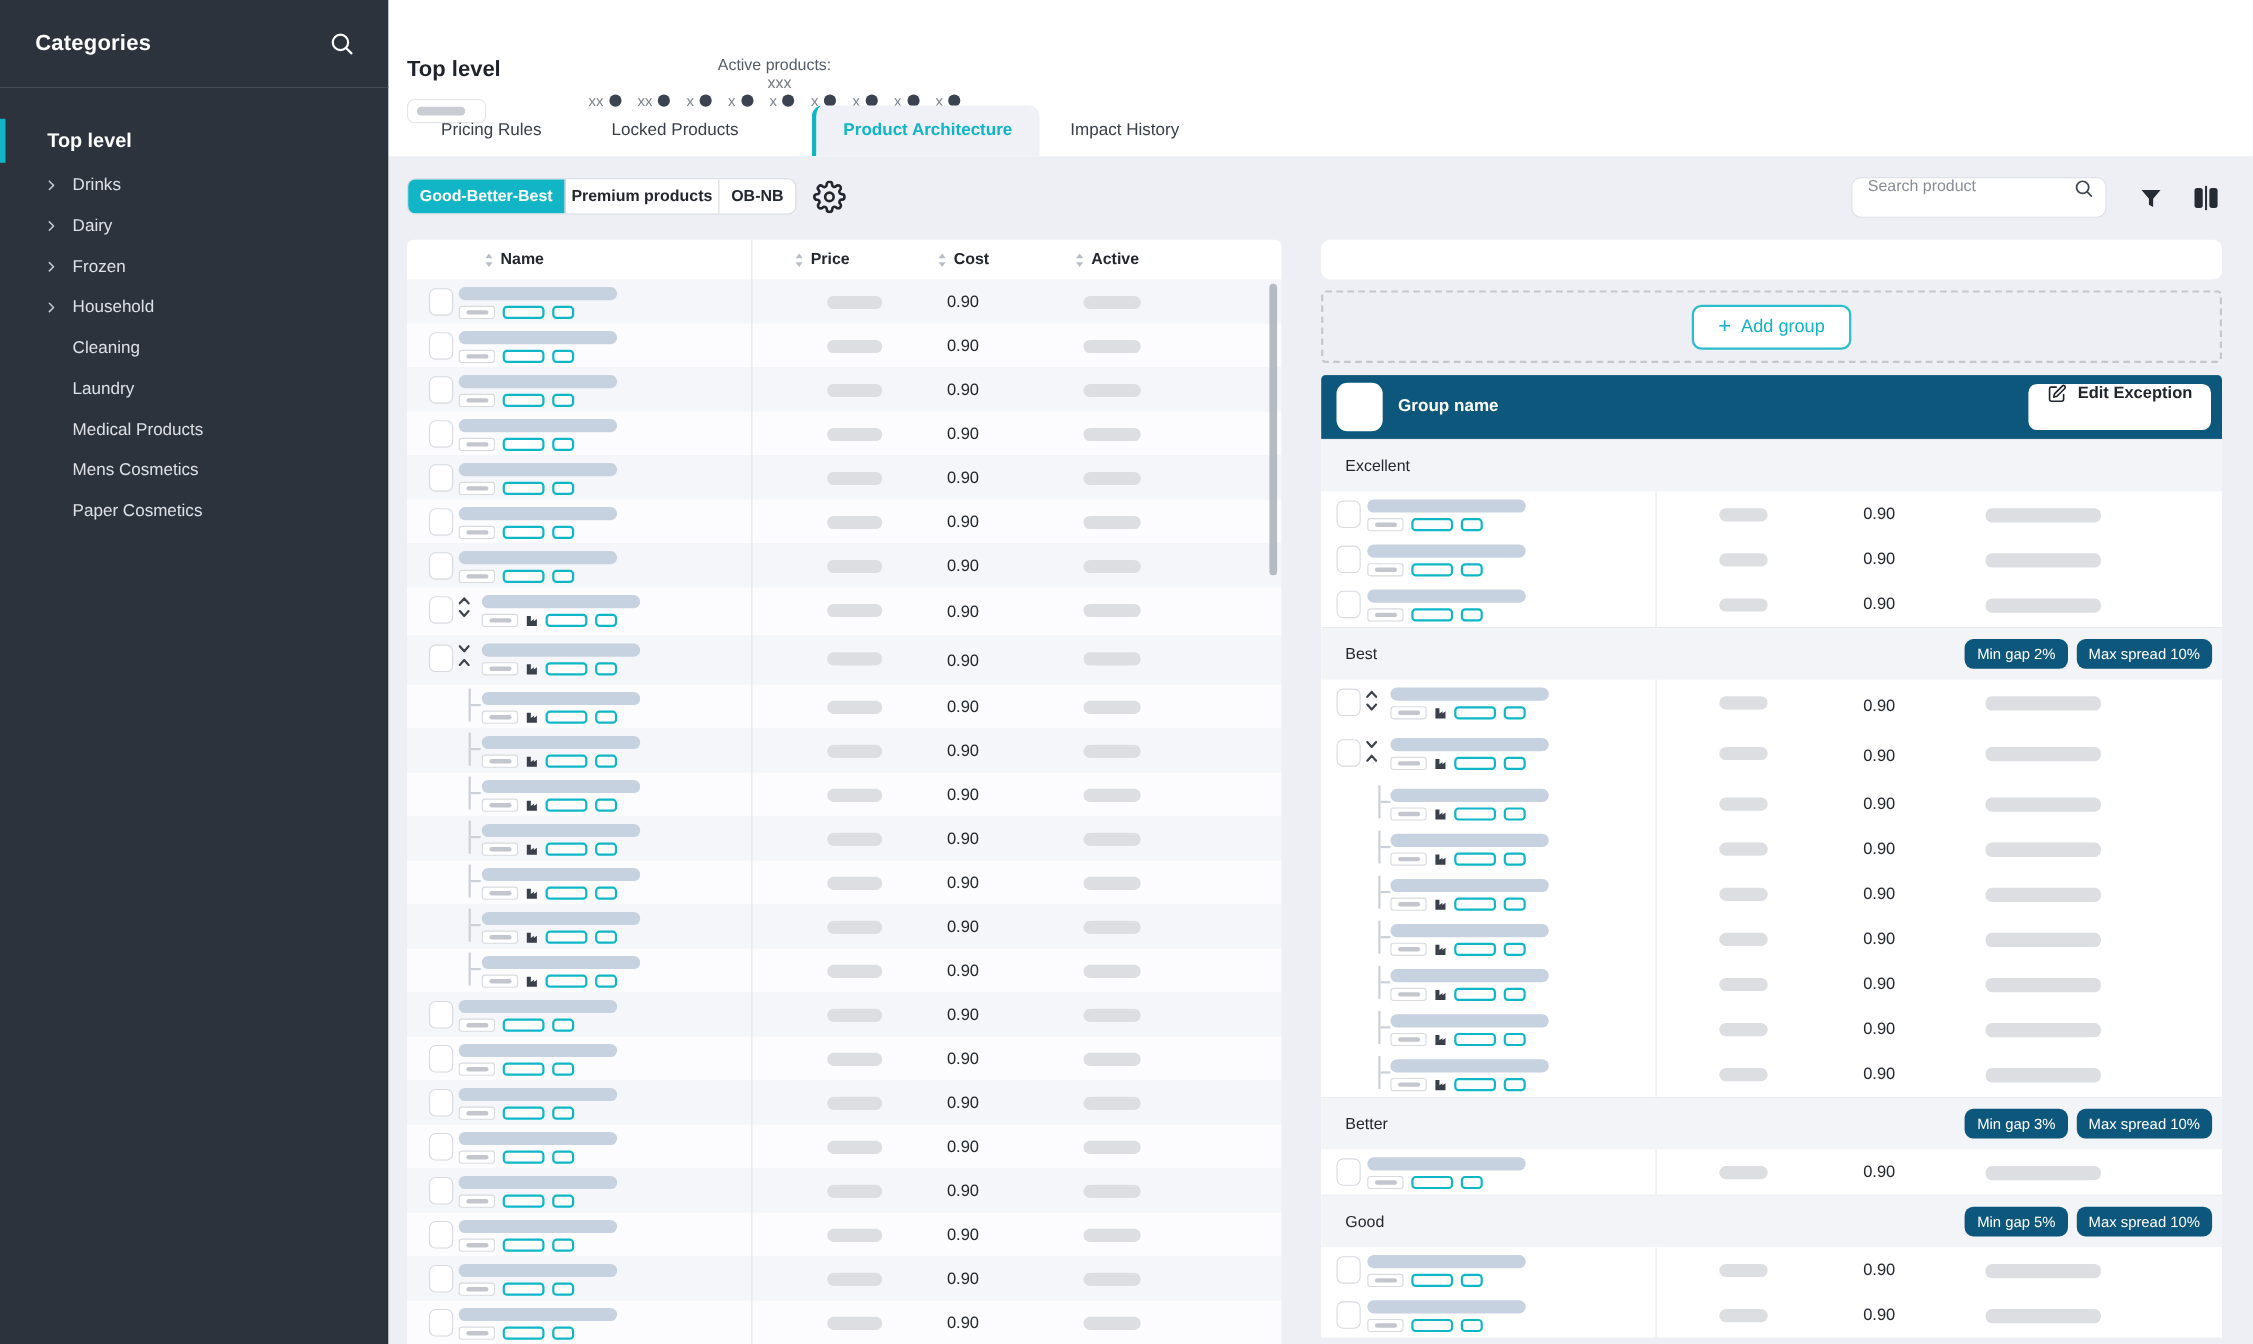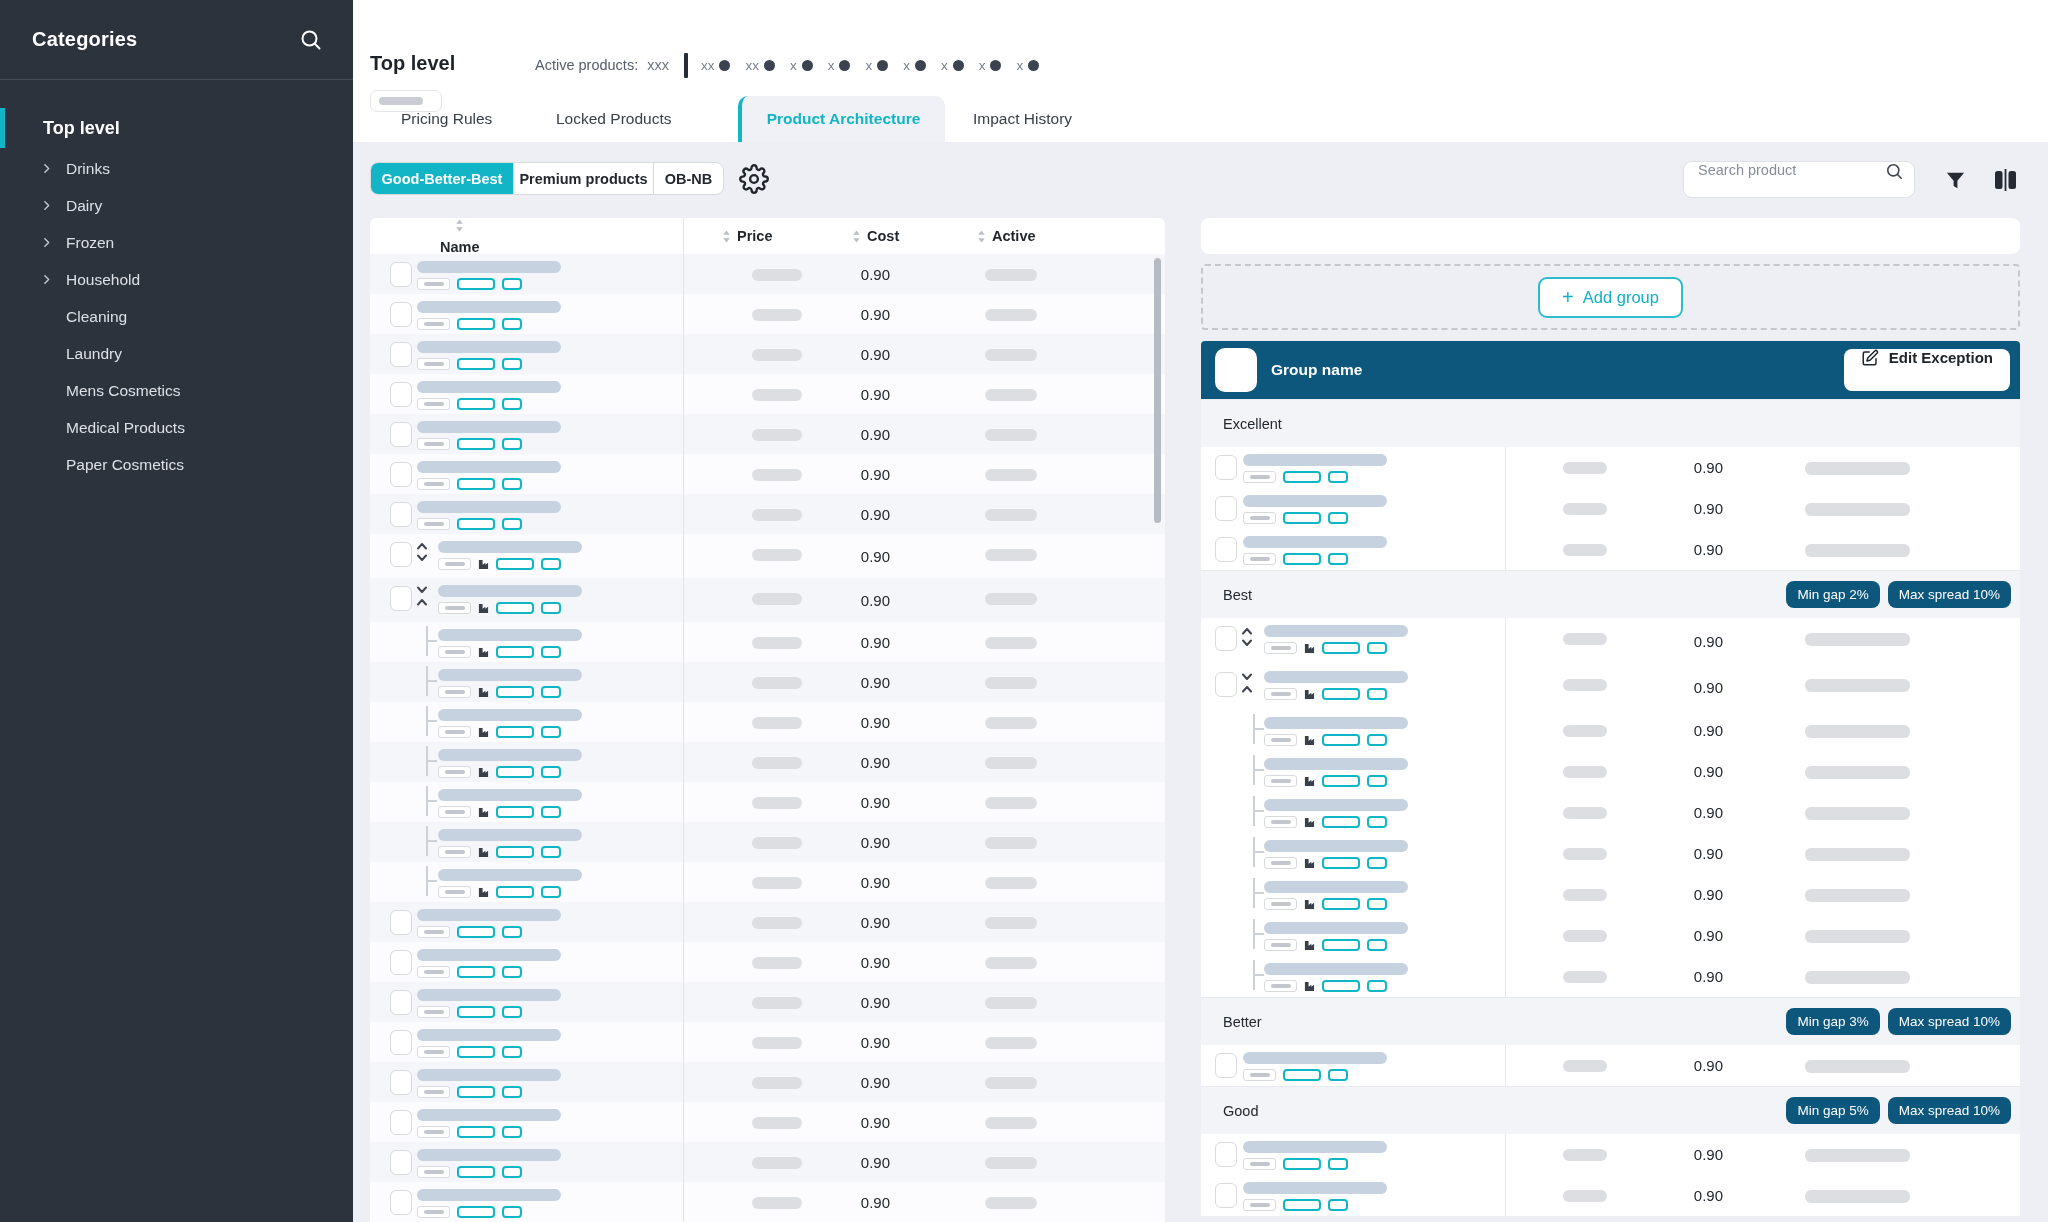--- a/index.html
+++ b/index.html
@@ -15,21 +15,21 @@
   .sb-root { position:relative; height:44px; display:flex; align-items:center; padding-left:43px; color:#fff; font-size:18px; font-weight:bold; }
   .sb-root::before { content:""; position:absolute; left:0; top:2px; bottom:2px; width:5px; background:#12b5c6; }
   .sb-item { height:37px; display:flex; align-items:center; gap:13px; padding-left:40px; color:#dde0e6; font-size:15.5px; cursor:pointer; }
   .sb-item.child { padding-left:66px; }
 
   
   .topbar { position:absolute; left:353px; top:0; width:1695px; height:142px; background:#fff; }
   .page-title { position:absolute; left:17px; top:52px; font-size:20px; font-weight:bold; color:#1e232a; }
   .title-skel { position:absolute; left:17px; top:90px; width:72px; height:22px; background:#fff; border:1px solid #e4e6ea; border-radius:7px; display:flex; align-items:center; padding-left:8px; }
   .title-skel i { display:block; width:44px; height:8px; background:#c9ccd3; border-radius:4px; }
-  .active-products { position:absolute; left:182px; top:52px; height:26px; display:flex; align-items:center; font-size:14.5px; }
+  .active-products { position:absolute; left:182px; top:52px; height:26px; display:flex; align-items:center; font-size:14.5px;flex-direction:column; }
   .ap-label { color:#555d68; }
   .ap-value { color:#6f7680; margin-left:9px; }
   .ap-divider { width:4px; height:25px; background:#262c35; border-radius:1px; margin:0 13px 0 15px; }
   .chips { display:flex; align-items:center; gap:15px; }
   .chip { display:flex; align-items:center; gap:5px; color:#79808a; font-size:13.5px; }
   .chip .dot { width:11px; height:11px; border-radius:50%; background:#3a434f; }
 
   .tab { position:absolute; top:96px; height:46px; display:flex; align-items:center; font-size:15.5px; color:#3a4049; cursor:pointer; }
   .tab.active { background:#f0f1f6; border-left:4px solid #12b5c6; border-radius:10px 10px 0 0; justify-content:center; color:#12b5c6; font-weight:bold; }
 
@@ -170,24 +170,24 @@
           </span>
           <span>Household</span>
         </div>
         <div class="sb-item child">
           <span>Cleaning</span>
         </div>
         <div class="sb-item child">
           <span>Laundry</span>
         </div>
         <div class="sb-item child">
+          <span>Medical Products</span>
+        </div>
+        <div class="sb-item child">
           <span>Mens Cosmetics</span>
-        </div>
-        <div class="sb-item child">
-          <span>Medical Products</span>
         </div>
         <div class="sb-item child">
           <span>Paper Cosmetics</span>
         </div>
       </nav>
   </aside>
 
   <header class="topbar">
     <div class="page-title">Top level</div>
     <div class="title-skel">
@@ -272,21 +272,21 @@
   <div class="icon-btn" style="left:1990px;">
     <svg width="27" height="24" viewBox="0 0 27 24">
         <rect x="3" y="3" width="7.5" height="18" rx="2.5" fill="#262b33"></rect>
         <rect x="16.5" y="3" width="7.5" height="18" rx="2.5" fill="#262b33"></rect>
         <rect x="12.6" y="1" width="1.8" height="22" fill="#262b33"></rect>
       </svg>
   </div>
 
   <section class="ltable">
     <div class="thead" id="thead">
-        <div class="th" style="left: 70px; flex-direction: column;">
+        <div class="th" style="left: 70px;">
           <span style="display: flex;">
             <svg width="9" height="15" viewBox="0 0 10 16">
               <path d="M5 1.2 8.6 6H1.4Z" fill="#b9bec7"></path>
               <path d="M5 14.8 1.4 10h7.2Z" fill="#b9bec7"></path>
             </svg>
           </span>
           <span>Name</span>
         </div>
         <div class="th" style="left: 352px;">
           <span style="display: flex;">

